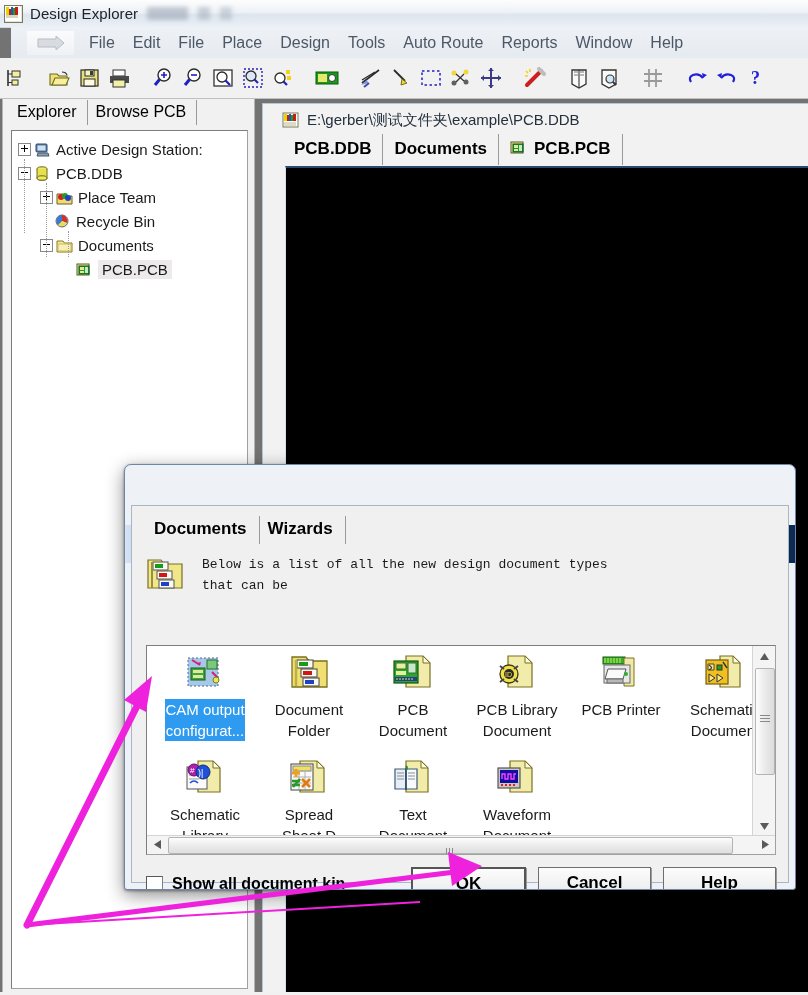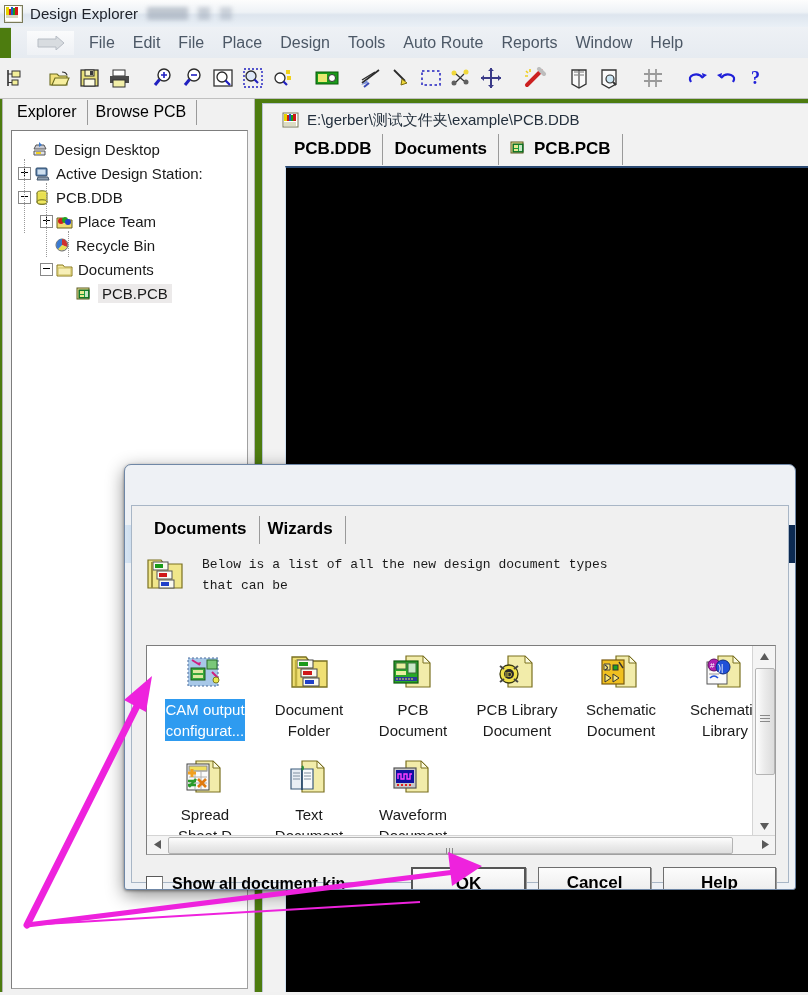--- a/index.html
+++ b/index.html
@@ -5,21 +5,21 @@
   html, body {
     margin: 0; padding: 0;
     width: 808px; height: 995px;
     overflow: hidden;
     font-family: "Liberation Sans", sans-serif;
     background: #ffffff;
   }
   #root {
     position: relative;
     width: 808px; height: 995px;
-    background: #4d7c0f;
+    background: #737373;
     overflow: hidden;
   }
 
   
   .titlebar {
     position: absolute; left: 0; top: 0; width: 808px; height: 27px;
     background: linear-gradient(to bottom, #fdfdfd 0%, #eef2f6 45%, #dde5ee 55%, #eaf0f6 100%);
     display: flex; align-items: center;
     border-bottom: 1px solid #cfd8e2;
   }
@@ -498,32 +498,20 @@
 
   <div class="leftpanel">
     <div class="tabs-row">
       <div class="ptab">Explorer</div>
       <div class="ptab">Browse PCB</div>
     </div>
 
     <div class="tree">
       <div style="padding:6px 0 0 6px;">
 
-        <div class="tnode">
-          <div class="tspacer"></div>
-          <div class="ticon">
-            <svg width="18" height="17" viewBox="0 0 18 17">
-              <path d="M3 10 h11 v4 H3 z" fill="#dfe0e6" stroke="#555"></path>
-              <path d="M5 4 h8 l2 4 H3 z" fill="#c9cad2" stroke="#555"></path>
-              <rect x="5" y="11" width="5" height="2" fill="#f0d020"></rect>
-              <path d="M8 1 l3 3 l-3 2 z" fill="#3a7ad0"></path>
-            </svg>
-          </div>
-          <div class="tlabel">Design Desktop</div>
-        </div>
 
         <div class="tnode">
           <div class="texp plus"></div>
           <div class="ticon">
             <svg width="18" height="17" viewBox="0 0 18 17">
               <rect x="3" y="3" width="11" height="8" rx="1" fill="#5a7fa8" stroke="#2c4a6a"></rect>
               <rect x="4.5" y="4.5" width="8" height="5" fill="#cfe0ef"></rect>
               <path d="M5 12 h10 l1 3 H4 z" fill="#8f9fb0" stroke="#46586c"></path>
             </svg>
           </div>
@@ -735,20 +723,34 @@
                 <circle cx="15" cy="22" r="9" fill="#f0e04a" stroke="#3a3a10" stroke-width="1.3"></circle>
                 <circle cx="15" cy="22" r="5" fill="#2a2a2a"></circle>
                 <text x="11" y="25" font-size="7" fill="#f0e04a" font-family="Liberation Sans, sans-serif">ID</text>
                 <path d="M6 14 l4 3 M24 14 l-4 3 M6 30 l4 -3 M24 30 l-4 -3" stroke="#444" stroke-width="2"></path>
               </svg>
             </div>
             <div class="docitem-label">PCB Library
 Document</div>
           </div>
 
+          <div class="docitem">
+            <div class="docitem-ico">
+              <svg width="46" height="42" viewBox="0 0 46 42">
+                <rect x="5" y="5" width="22" height="7" fill="#30b030" stroke="#0f5a0f"></rect>
+                <path d="M7 6 v5 M10 6 v5 M13 6 v5 M16 6 v5 M19 6 v5 M22 6 v5" stroke="#e8e850"></path>
+                <path d="M26 6 h10 v28 H26 z" fill="#f0eaa8" stroke="#7a7020"></path>
+                <rect x="6" y="13" width="26" height="18" fill="#e8e8e8" stroke="#666"></rect>
+                <path d="M10 17 h18 l-3 10 H7 z" fill="#fafafa" stroke="#555"></path>
+                <rect x="9" y="27" width="16" height="4" fill="#b8b8b8" stroke="#666"></rect>
+                <circle cx="28" cy="22" r="2" fill="#30b030"></circle>
+              </svg>
+            </div>
+            <div class="docitem-label">PCB Printer</div>
+          </div>
 
           <div class="docitem">
             <div class="docitem-ico">
               <svg width="46" height="42" viewBox="0 0 46 42">
                 <path d="M18 4 h13 l7 7 v24 H18 z" fill="#f2ecaa" stroke="#7a7020" stroke-width="1.2"></path>
                 <path d="M31 4 v7 h7 z" fill="#fcfbe0" stroke="#7a7020"></path>
                 <rect x="4" y="8" width="22" height="24" fill="#f0c020" stroke="#7a5a10" stroke-width="1.2"></rect>
                 <path d="M6 12 l6 0 l0 6 l-6 0 z" fill="#f8e880" stroke="#444"></path>
                 <path d="M7 13 q5 3 0 5" fill="none" stroke="#333" stroke-width="1.2"></path>
                 <path d="M7 22 l6 4 l-6 4 z" fill="#f8e880" stroke="#333"></path>

